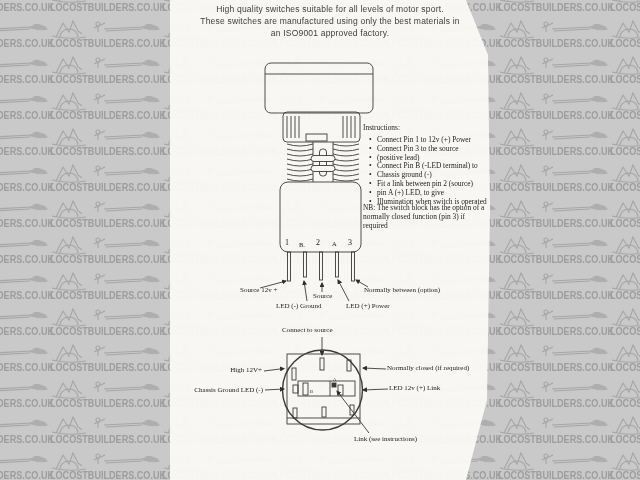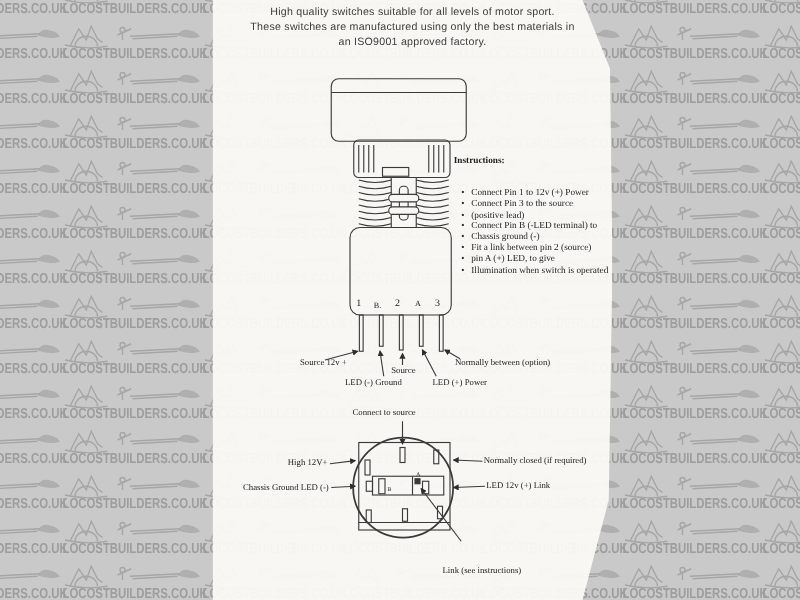--- a/index.html
+++ b/index.html
@@ -19,21 +19,21 @@
        color:#2e2e2e;}
   .hdr{position:absolute;left:10px;width:300px;text-align:center;font-size:8.5px;
        color:#3c3c3c;letter-spacing:0.2px;white-space:nowrap;}
   #art{position:absolute;left:0;top:0;}
   .lbl{position:absolute;font-family:"Liberation Serif",serif;font-size:7px;
        white-space:nowrap;color:#222;}
   .pin{position:absolute;font-family:"Liberation Serif",serif;color:#222;}
   .tiny{position:absolute;font-family:"Liberation Serif",serif;font-size:4.5px;color:#222;}
   #instructions{position:absolute;left:193px;top:123px;width:127px;overflow:hidden;
        font-family:"Liberation Serif",serif;font-size:7.4px;color:#222;}
-  #instructions .title{margin-bottom:18px;font-weight:bold;}
+  #instructions .title{margin-bottom:4px;}
   .bullet{white-space:nowrap;line-height:8.8px;}
   .bullet::before{content:"•";display:inline-block;width:8px;padding-left:6px;}
   .nb{position:absolute;left:193px;top:203px;width:128px;line-height:9px;
       font-family:"Liberation Serif",serif;font-size:7.4px;color:#222;}
   .footer{position:absolute;left:8px;top:459px;font-family:"Liberation Serif",serif;
       font-weight:bold;font-size:9.5px;letter-spacing:0.6px;color:#1e1e1e;margin-top:20px;}
 </style>
 </head>
 <body>
 
@@ -1521,25 +1521,29 @@
       <div class="title">Instructions:</div>
       <div class="bullet">Connect Pin 1 to 12v (+) Power</div>
       <div class="bullet">Connect Pin 3 to the source</div>
       <div class="bullet">(positive lead)</div>
       <div class="bullet">Connect Pin B (-LED terminal) to</div>
       <div class="bullet">Chassis ground (-)</div>
       <div class="bullet">Fit a link between pin 2 (source)</div>
       <div class="bullet">pin A (+) LED, to give</div>
       <div class="bullet">Illumination when switch is operated</div>
     </div>
+    <div class="nb">
+      <div>NB: The switch block has the option of a</div>
+      <div>normally closed function (pin 3) if required</div>
+    </div>
 
     <span class="lbl" style="left:112px;top:326px;width:72px;text-align:left">Connect to source</span>
     <span class="lbl" style="left:30px;top:366px;width:62px;text-align:right">High 12V+</span>
     <span class="lbl" style="left:18px;top:386px;width:75px;text-align:right">Chassis Ground LED (-)</span>
     <span class="lbl" style="left:217px;top:364px">Normally closed (if required)</span>
     <span class="lbl" style="left:219px;top:384px">LED 12v (+) Link</span>
-    <span class="lbl" style="left:184px;top:452px">Link (see instructions)</span>
+    <span class="lbl" style="left:184px;top:435px">Link (see instructions)</span>
     <span class="tiny" style="left:163px;top:377px">A</span>
     <span class="tiny" style="left:140px;top:389px">B</span>
 
     <div class="footer">SW3001 – SW3020</div>
   </div>
 </div>
 
 </body></html>

